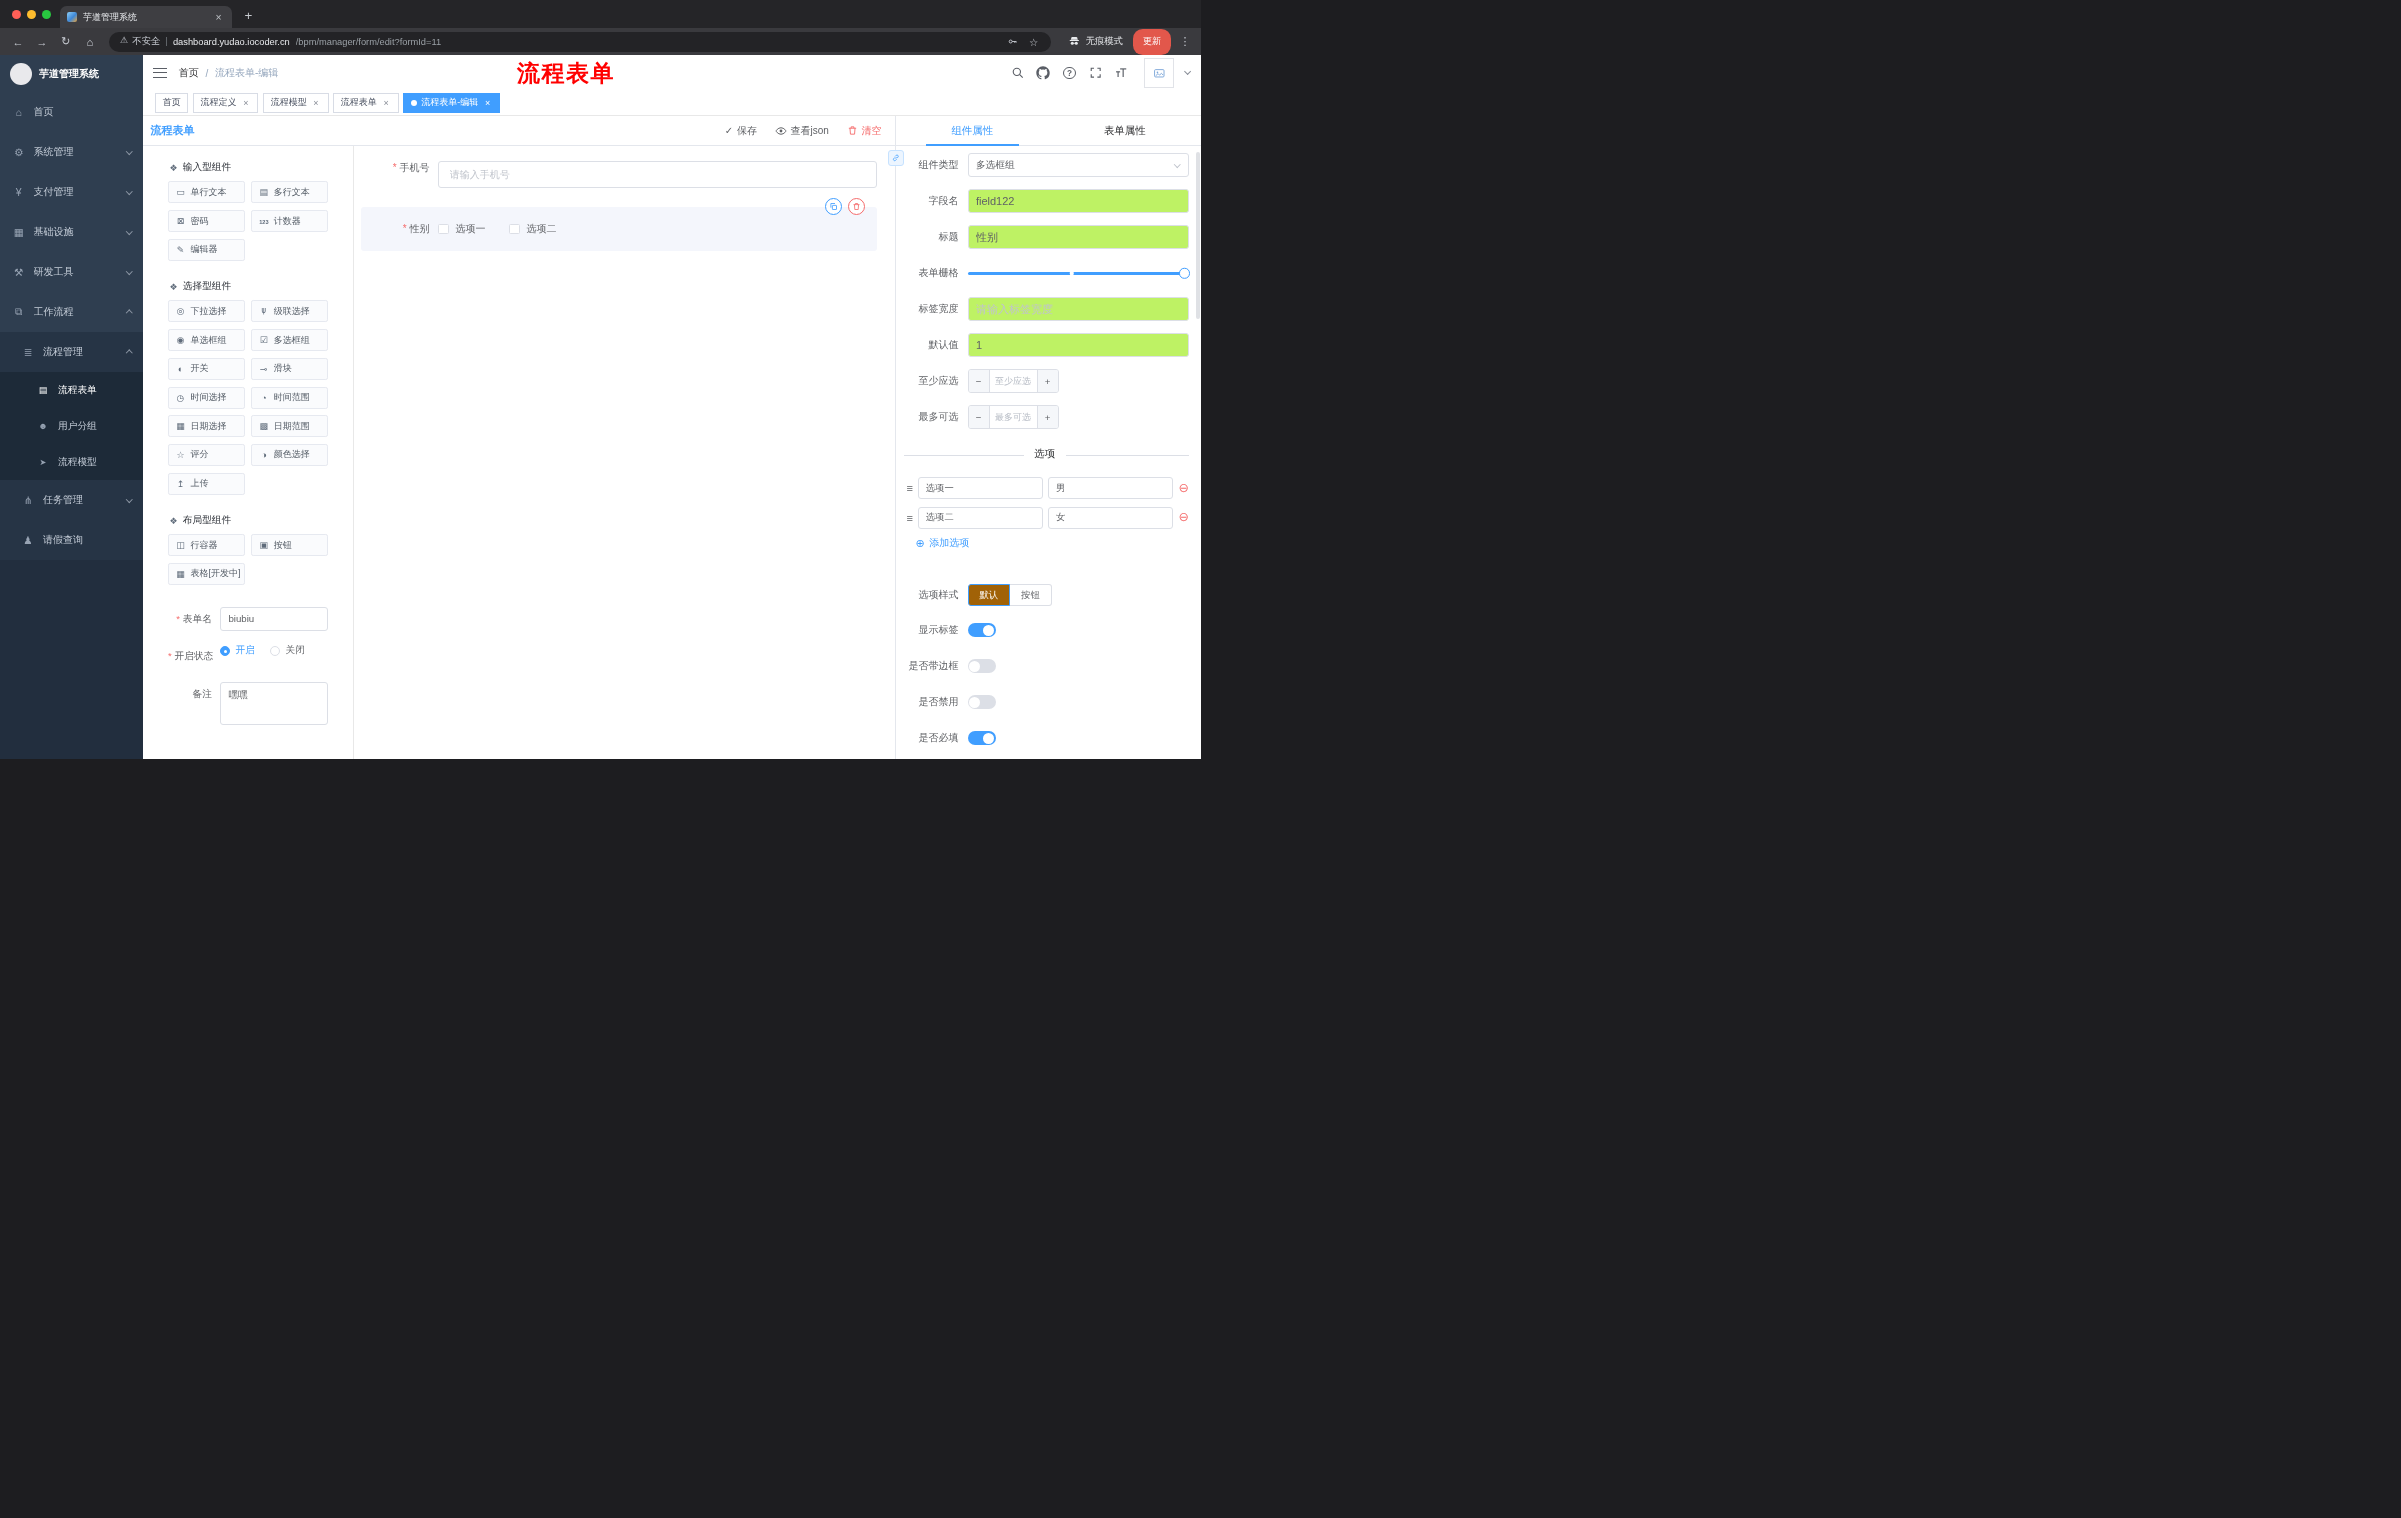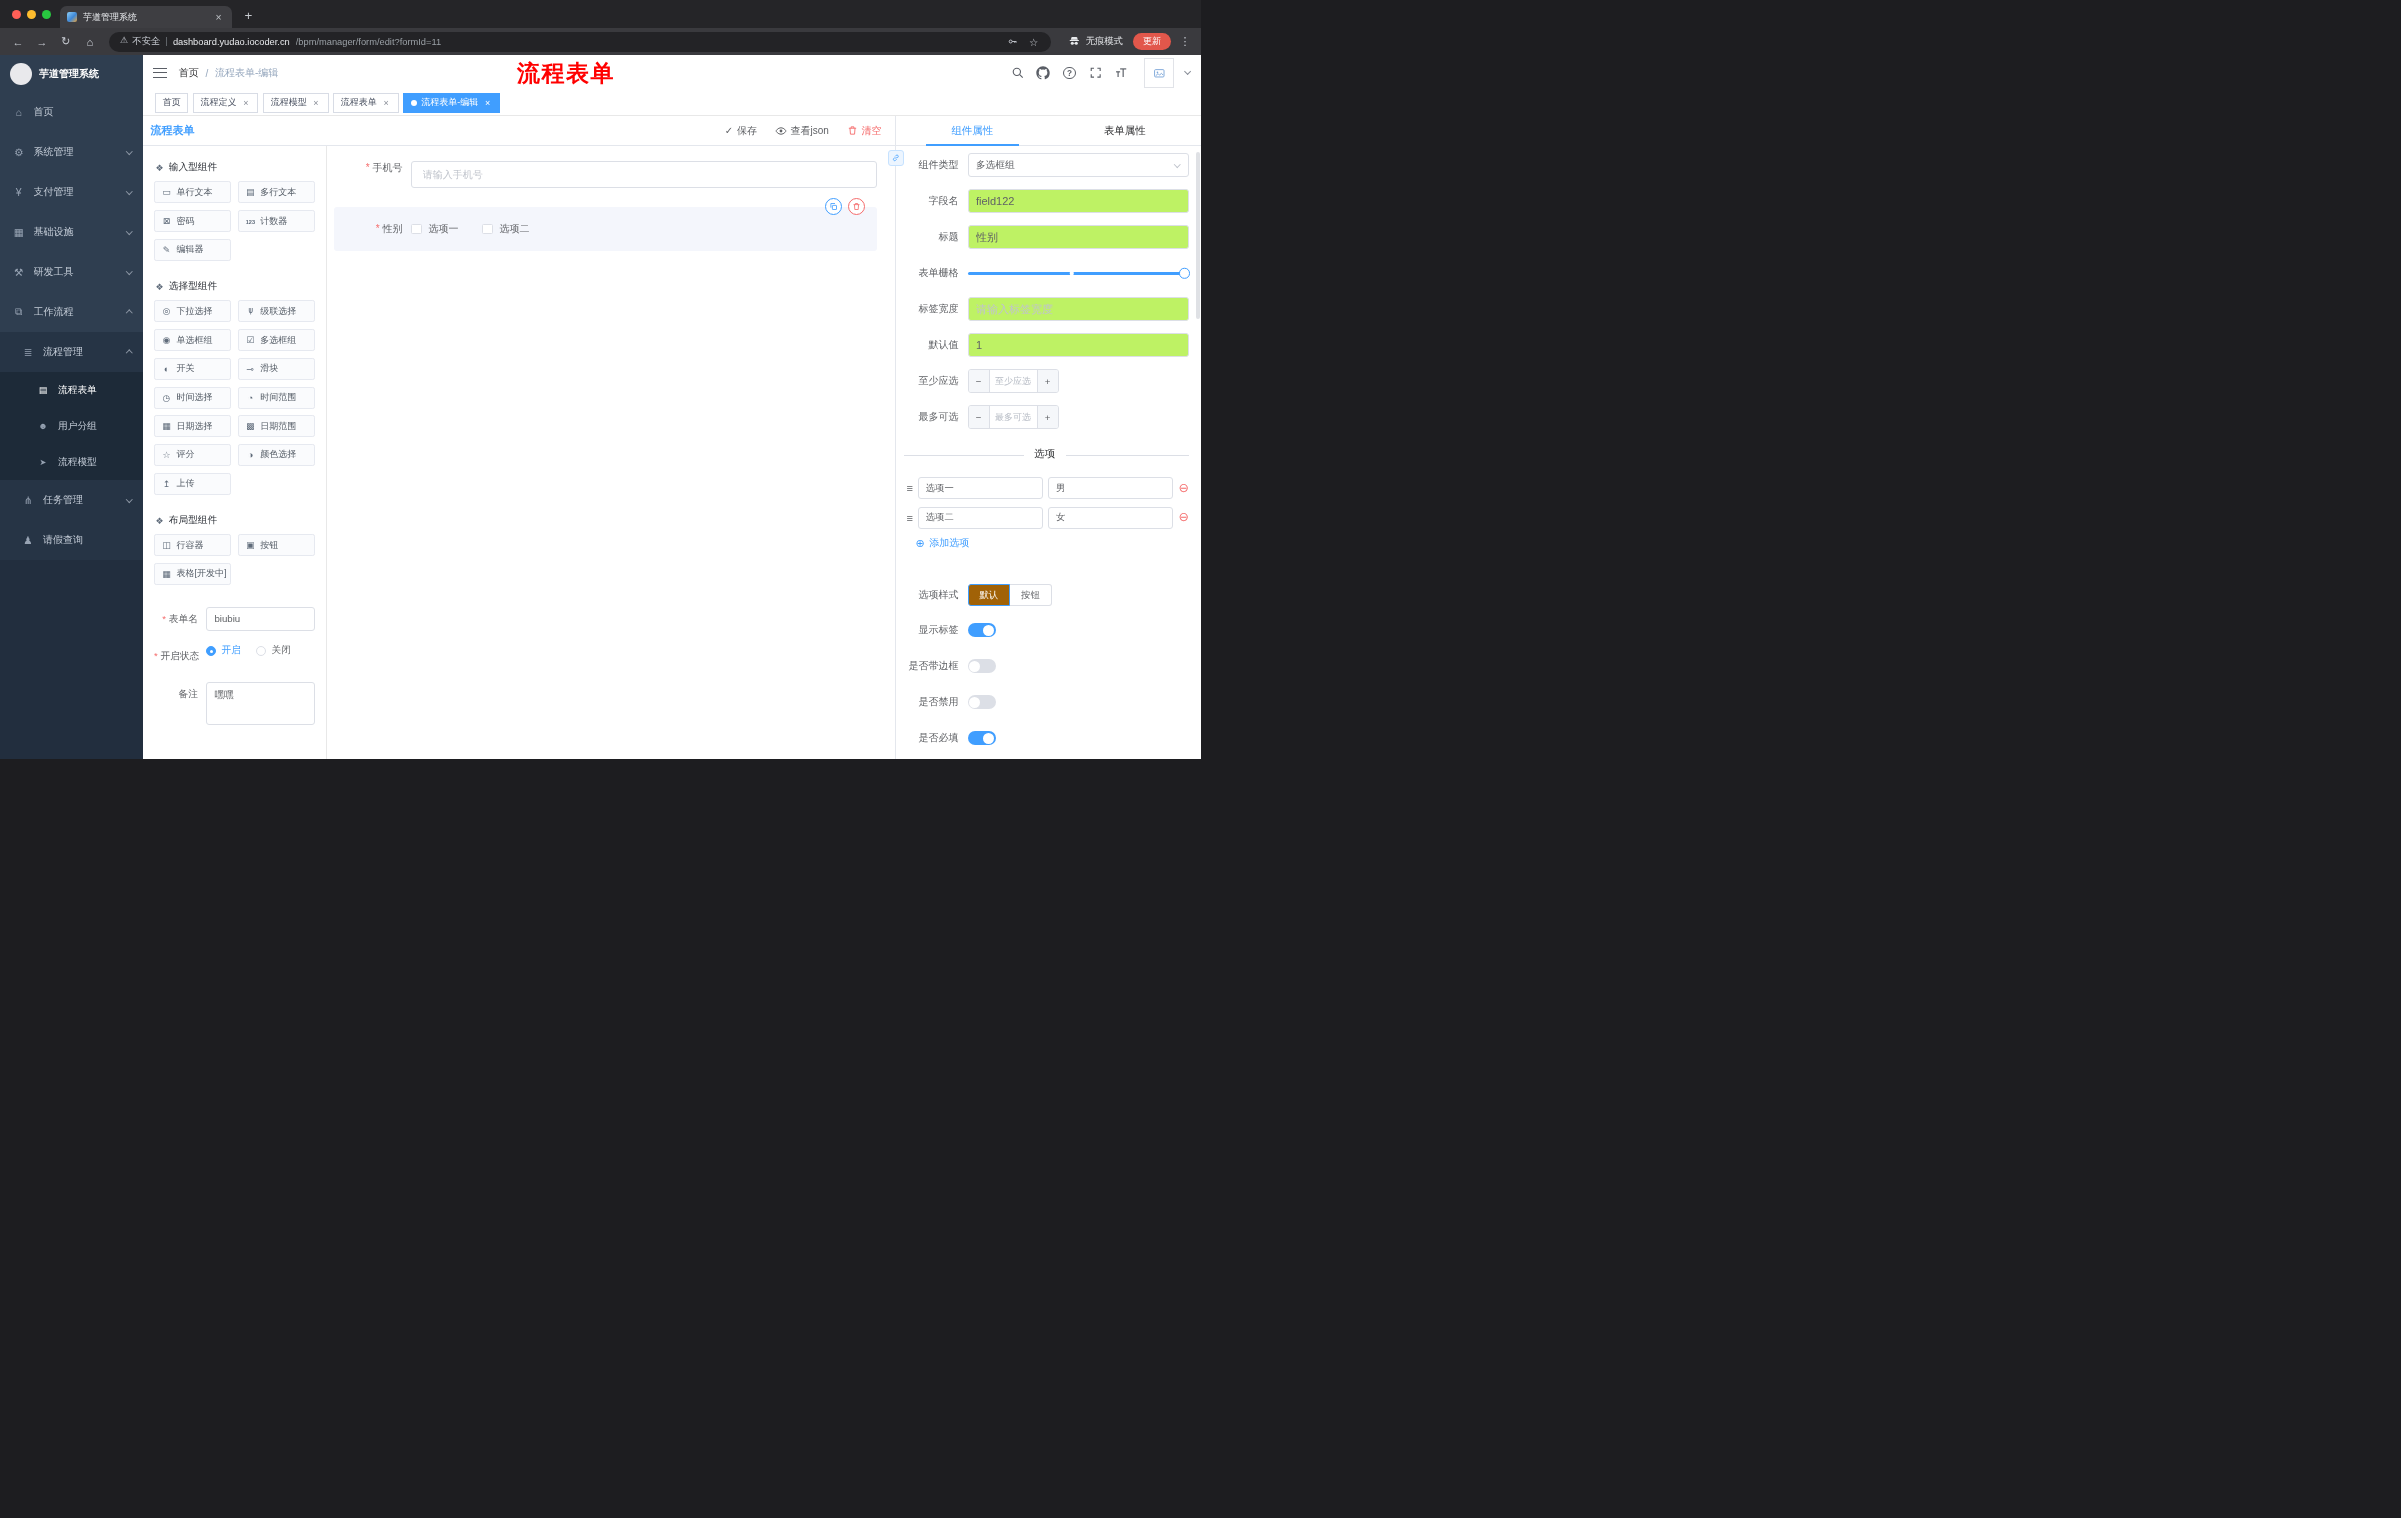--- a/index.html
+++ b/index.html
@@ -29,21 +29,21 @@
   .g-bhome::before{content:"⌂"}
   .urlbar{flex:1;height:20px;background:#232326;border-radius:10.4px;display:flex;align-items:center;padding:0 10.4px;margin:0 6px;font-size:9.3px;color:#cdd1d6;gap:6px;min-width:0}
   .warnchip{display:flex;align-items:flex-start;gap:4.5px;color:#c7cbd2;flex:none}
   .g-warn::before{content:"⚠";font-size:9px}
   .vsep{width:0.7px;height:9.7px;background:#5f6368;flex:none}
   .url-host{color:#e8eaed;white-space:nowrap}
   .url-path{color:#9aa0a6;white-space:nowrap;overflow:hidden;text-overflow:ellipsis;flex:1}
   .urlic{color:#c7cbd2;display:flex;align-items:center;justify-content:center;width:15px;height:15px;flex:none}
   .g-star::before{content:"☆";font-size:10.4px}
   .incog{display:flex;align-items:center;gap:5.2px;color:#e8eaed;font-size:9.3px;padding:0 7.4px;flex:none}
-  .updatebtn{background:#e2574b;color:#fff;font-size:9px;height:17px;padding:0 9.7px;border-radius:9.7px;display:flex;align-items:center;flex:none}
+  .updatebtn{background:#e2574b;color:#fff;font-size:9px;height:26px;padding:0 9.7px;border-radius:9.7px;display:flex;align-items:center;flex:none}
   .kebab{color:#c7cbd2;padding:0 3px 0 6px;flex:none}
   .kebab::before{content:"⋮";font-size:11px}
   svg.ic{display:block}
 
   
   .app{flex:1;display:flex;min-height:0}
   .sidebar{width:143px;background:#2f3e50;color:#c5cdd8;flex:none;display:flex;flex-direction:column;overflow:hidden}
   .logo-row{height:37px;display:flex;align-items:center;gap:7.4px;padding:0 9.7px;flex:none}
   .s-avatar{width:22px;height:22px;border-radius:50%;background:#e9e9ec;flex:none}
   .logo-title{color:#fff;font-size:10px;font-weight:bold;white-space:nowrap}
@@ -101,21 +101,21 @@
   .designer{flex:1;display:flex;min-height:0;background:#fff}
   .dz-left{flex:1;display:flex;flex-direction:column;min-width:0}
   .dz-topbar{height:30px;display:flex;align-items:center;padding:0 13.4px 0 7.4px;border-bottom:0.7px solid #e4e7ed;flex:none}
   .dz-title{color:#409eff;font-size:11px;font-weight:bold}
   .dz-actions{margin-left:auto;display:flex;align-items:flex-end;gap:18px;font-size:10px;color:#606266}
   .act{display:flex;align-items:center;gap:3.7px;cursor:pointer}
   .act.red{color:#f56c6c}
   .g-check::before{content:"✓";font-weight:bold}
 
   .dz-body{flex:1;display:flex;min-height:0}
-  .palette{width:184px;border-right:0.7px solid #e8e8e8;padding:6px 11px 0;overflow:hidden;flex:none;background:#fff}
+  .palette{width:211px;border-right:0.7px solid #e8e8e8;padding:6px 25px 0;overflow:hidden;flex:none;background:#fff}
   .psec-h{display:flex;align-items:center;gap:5.2px;margin:9px 0 7.4px 1.5px;font-size:9.7px;color:#2b2f36;font-weight:500}
   .psec-h.later{margin-top:19.3px}
   .g-section::before{content:"❖";color:#5f6b7a;font-size:9px}
   .pgrid{display:grid;grid-template-columns:1fr 1fr;gap:6.7px 6.7px}
   .pitem{height:22px;display:flex;align-items:center;gap:4.5px;padding:0 6px;background:#fafbfd;border:0.7px solid #e6e9f0;border-radius:2.2px;font-size:9px;color:#545c66;cursor:grab;overflow:hidden;white-space:nowrap}
   .pitem .g{color:#5f6b7a;font-size:9px;width:11px;text-align:center;flex:none}
 
   .g-singleline::before{content:"▭"}
   .g-multiline::before{content:"▤"}
   .g-password::before{content:"⊠"}

